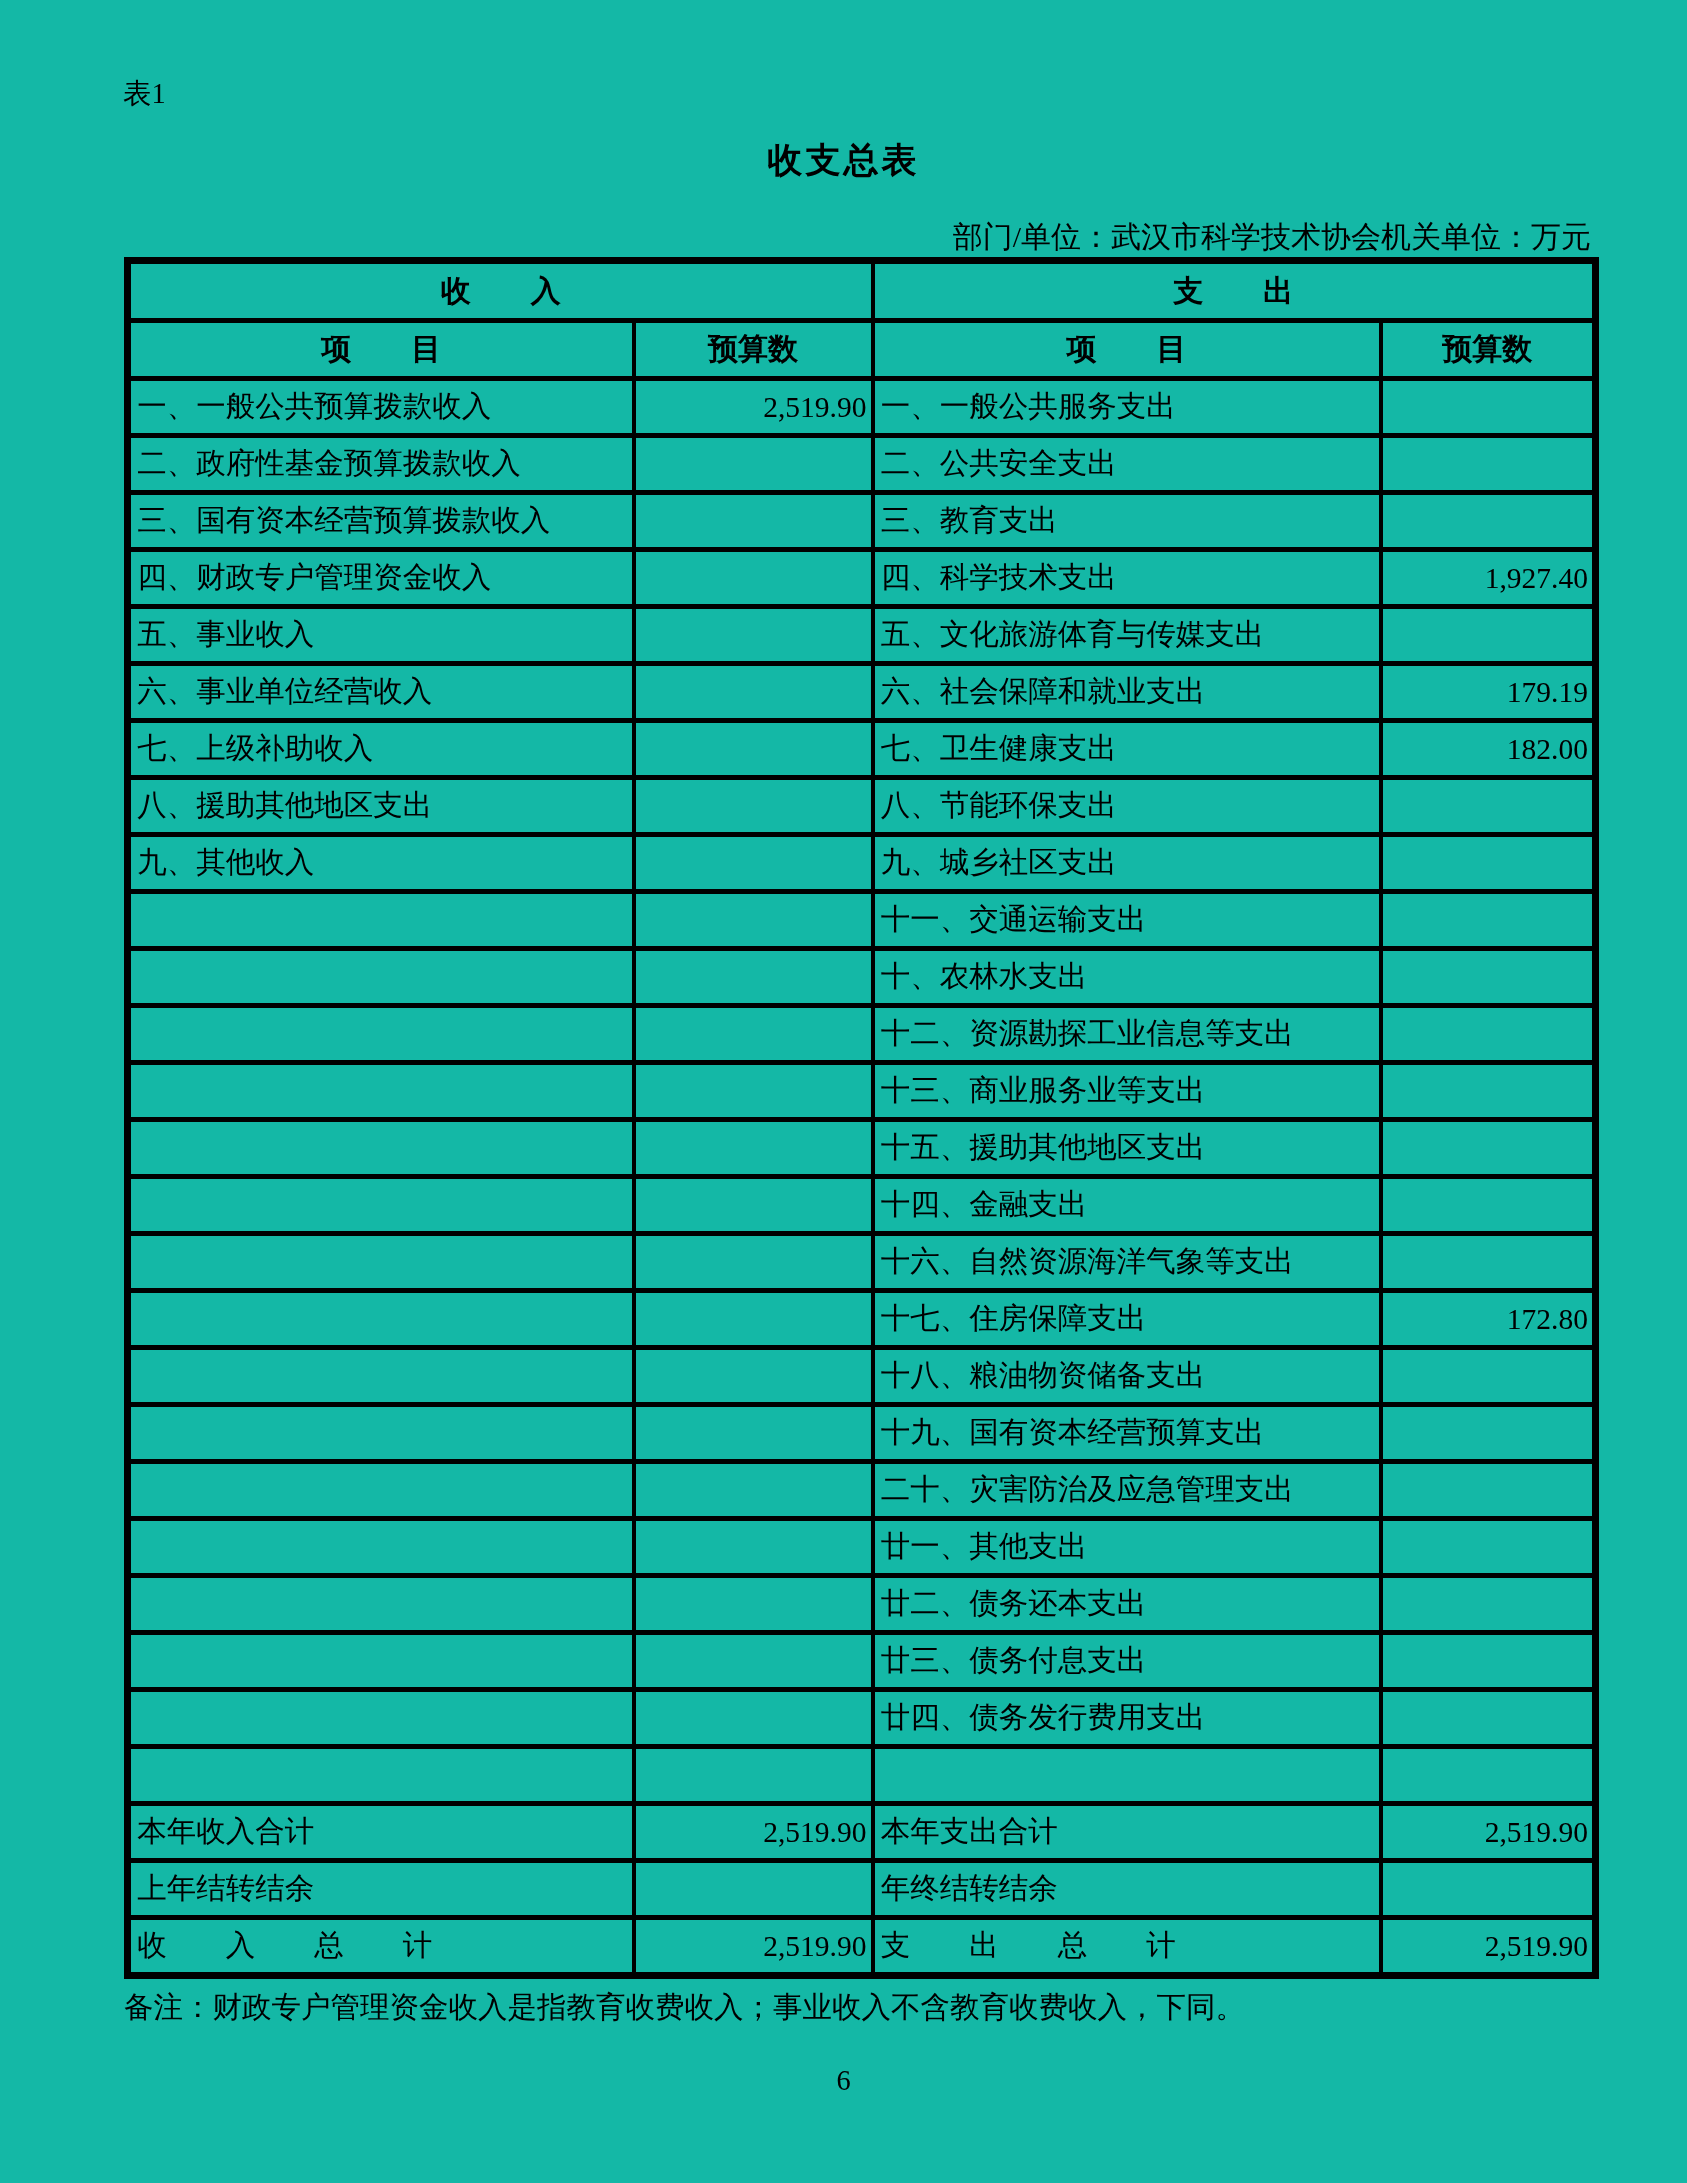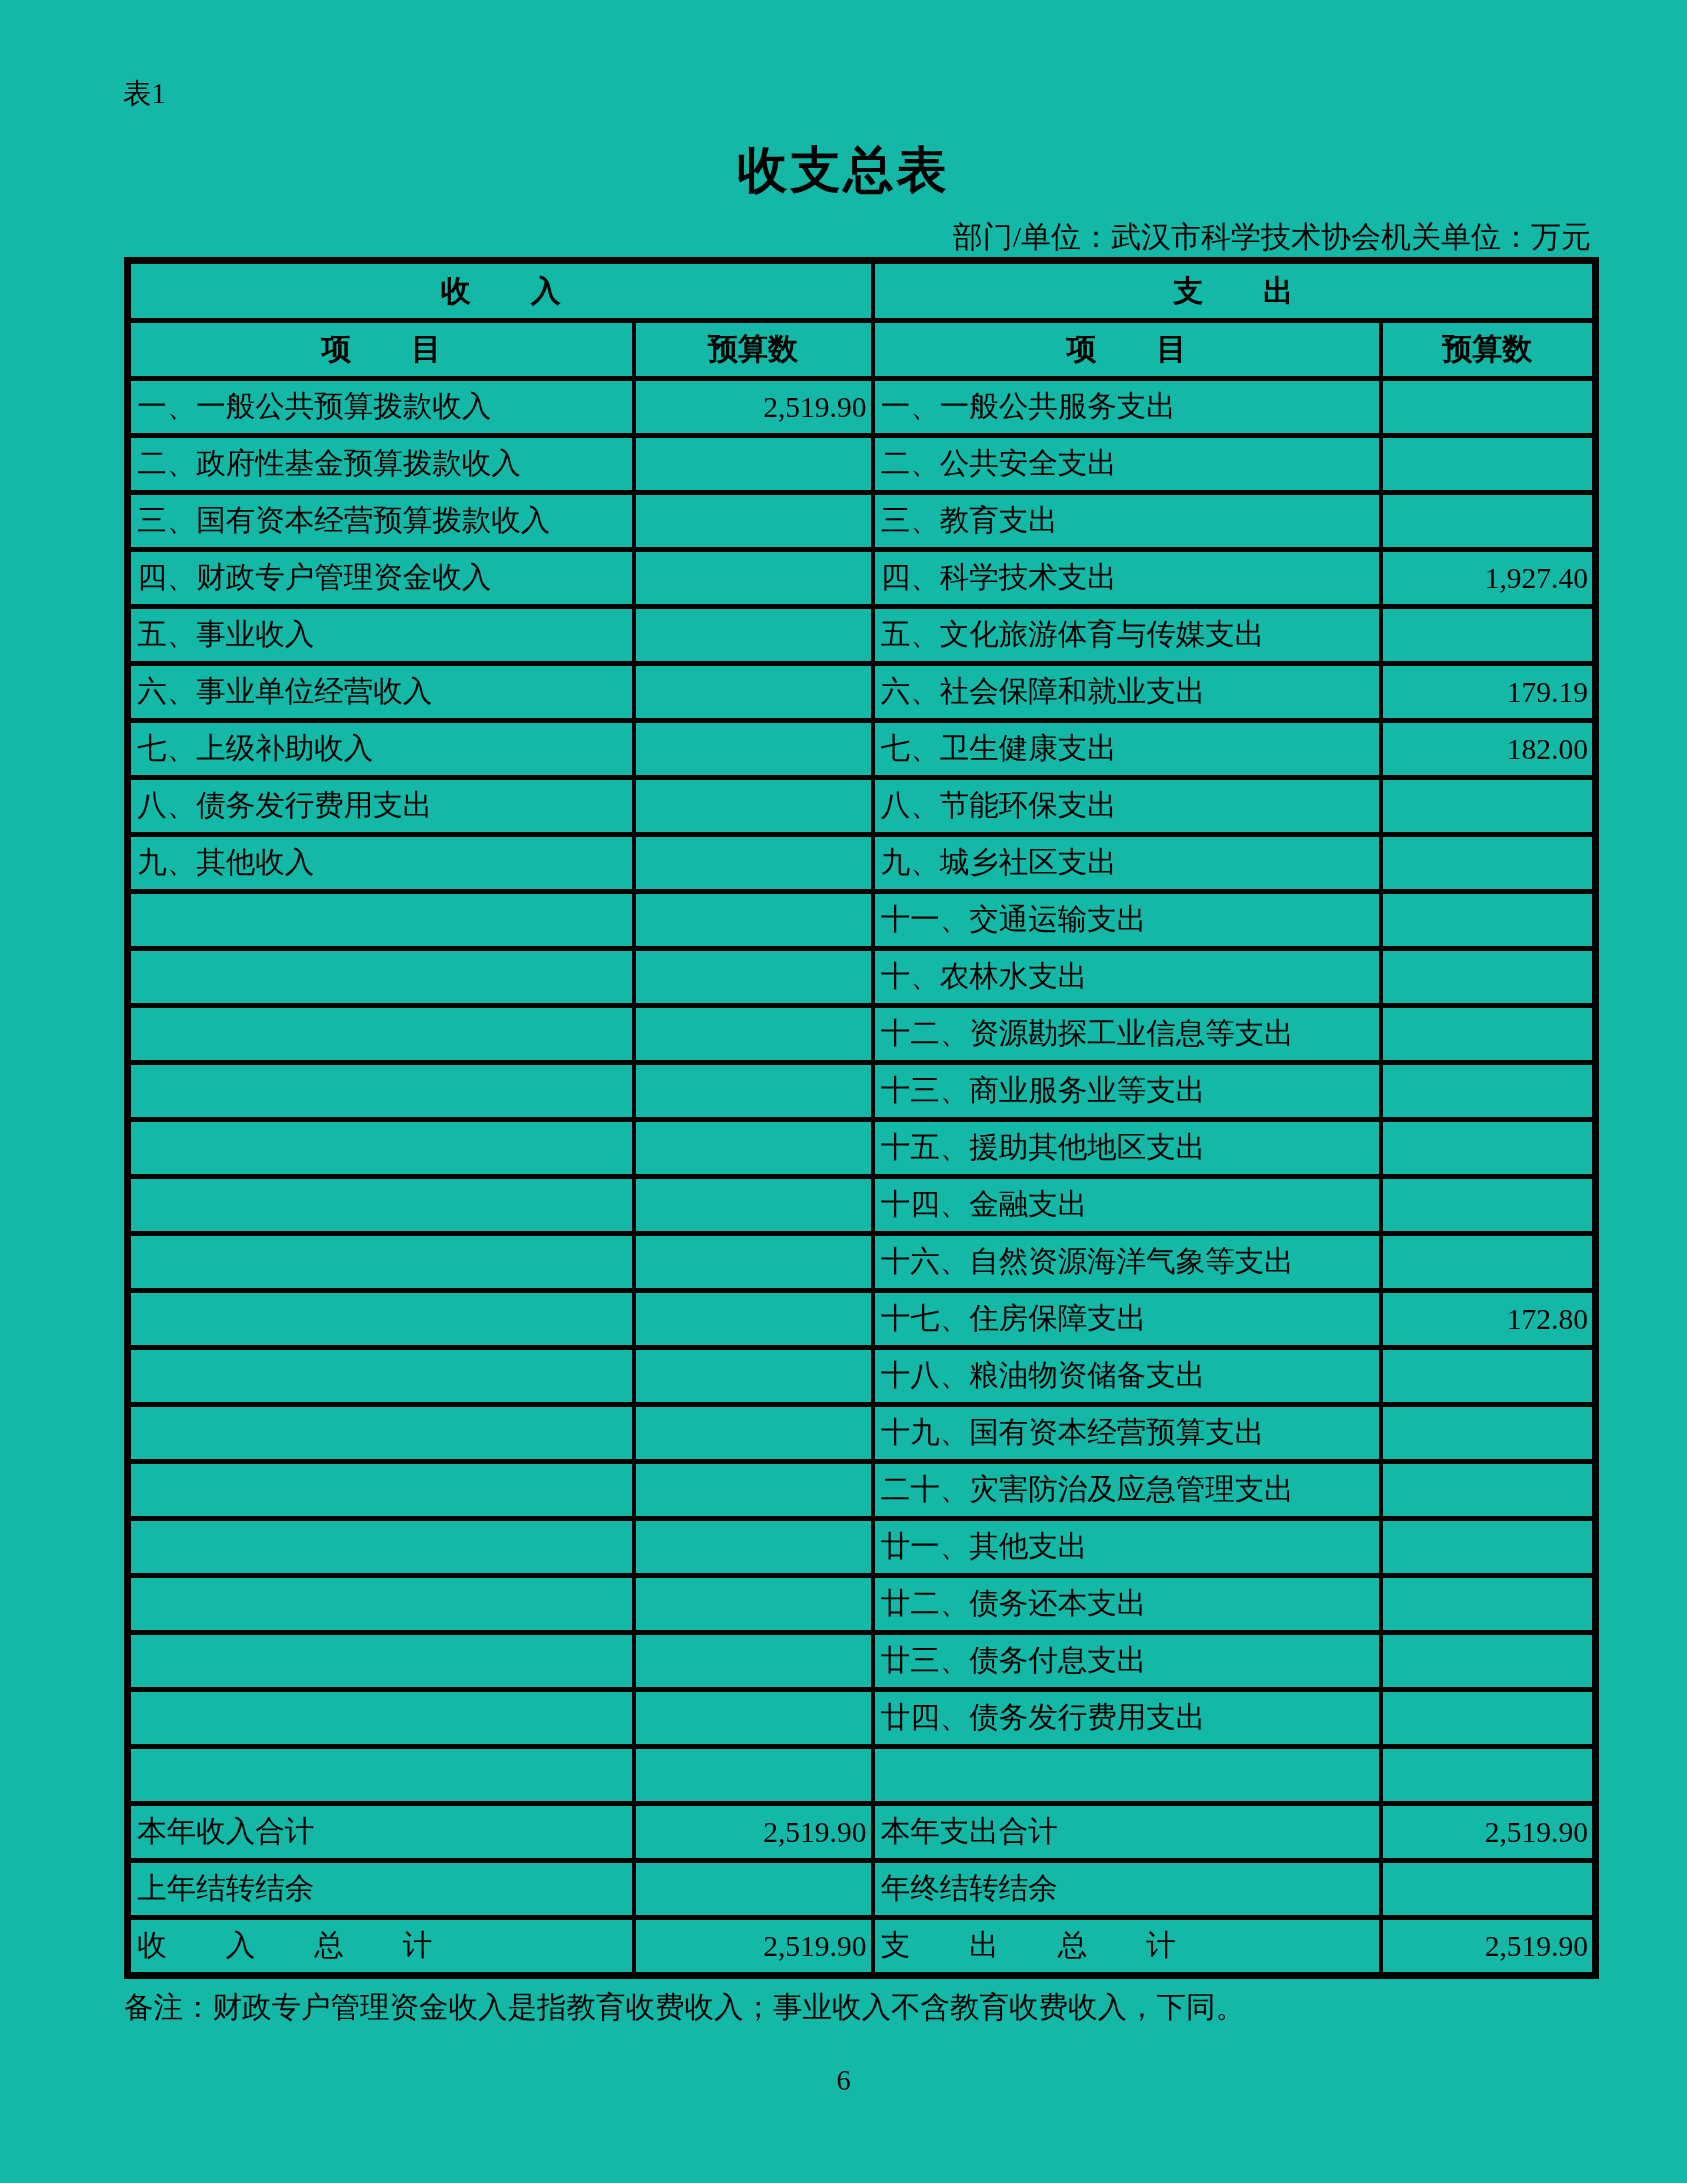--- a/index.html
+++ b/index.html
@@ -16,21 +16,21 @@
     left: 123px;
     top: 75px;
     font-size: 28.4px;
   }
   .page-title {
     position: absolute;
     left: 0;
     width: 100%;
     top: 137px;
     text-align: center;
-    font-size: 50px;
+    font-size: 35px;
     font-weight: bold;
     letter-spacing: 3.1px;
   }
   .info-line {
     position: absolute;
     left: 124px;
     width: 1467px;
     top: 217px;
     display: flex;
     justify-content: flex-end;
@@ -152,21 +152,21 @@
           <td class="cell-item">六、社会保障和就业支出</td>
           <td class="cell-num">179.19</td>
         </tr>
         <tr>
           <td class="cell-item">七、上级补助收入</td>
           <td class="cell-num"></td>
           <td class="cell-item">七、卫生健康支出</td>
           <td class="cell-num">182.00</td>
         </tr>
         <tr>
-          <td class="cell-item">八、债务发行费用支出</td>
+          <td class="cell-item">八、援助其他地区支出</td>
           <td class="cell-num"></td>
           <td class="cell-item">八、节能环保支出</td>
           <td class="cell-num"></td>
         </tr>
         <tr>
           <td class="cell-item">九、其他收入</td>
           <td class="cell-num"></td>
           <td class="cell-item">九、城乡社区支出</td>
           <td class="cell-num"></td>
         </tr>

